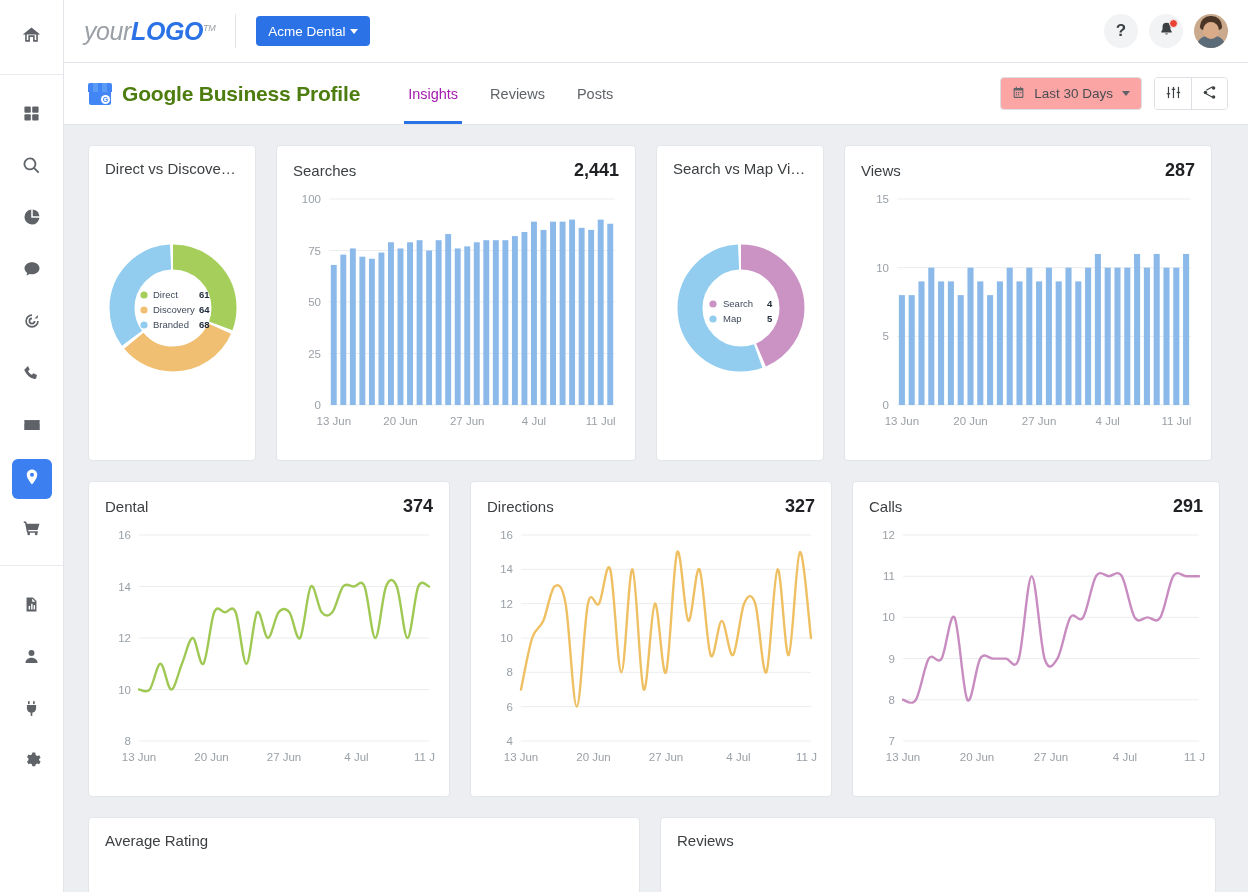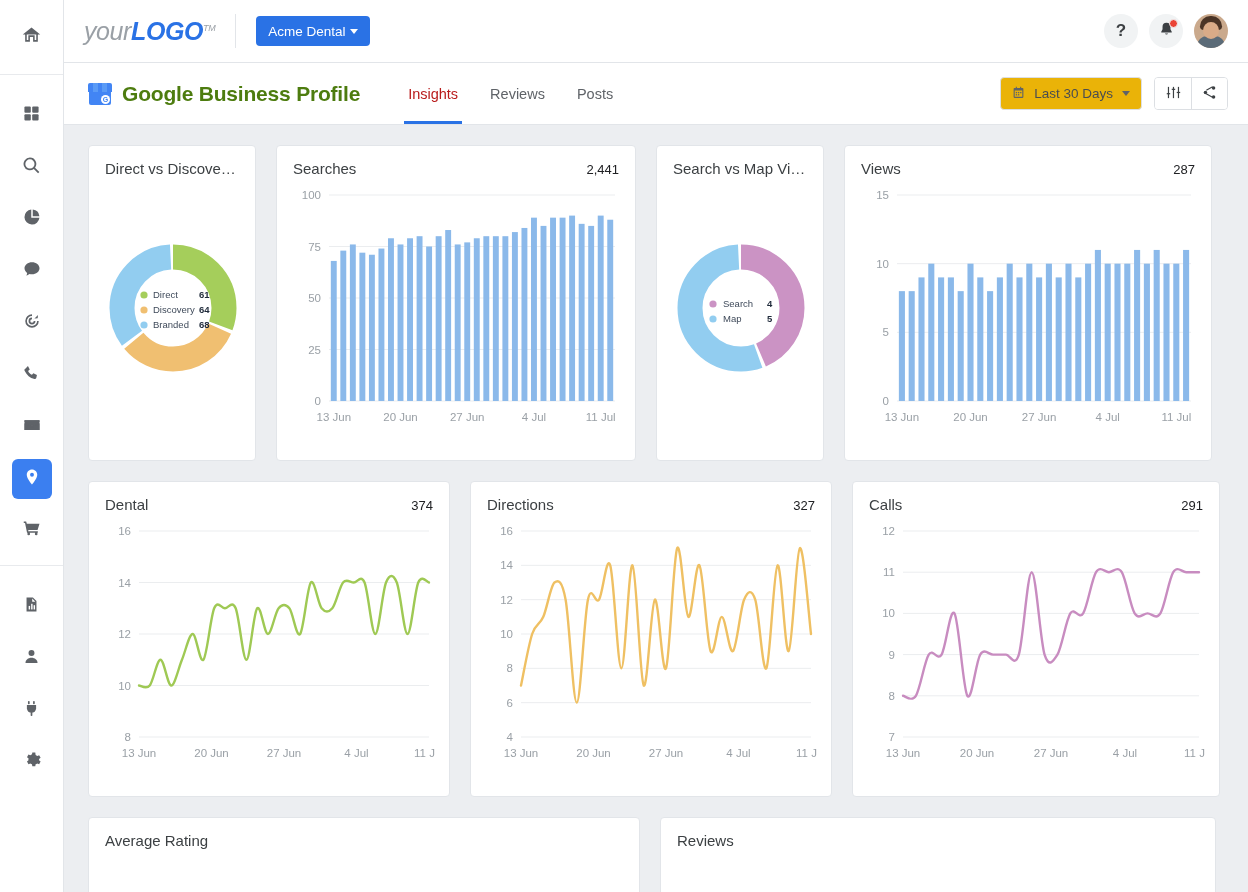--- a/index.html
+++ b/index.html
@@ -76,45 +76,45 @@
   .gbp-roof { position: absolute; top:0; left:0; width:24px; height:9px; background:#4285f4; border-radius:2px 2px 0 0;}
   .gbp-roof i { position:absolute; top:0; width:5px; height:9px; background:#5a9bf6; }
   .gbp-body { position:absolute; top:9px; left:1px; width:22px; height:13px; background:#4285f4; border-radius:0 0 2px 2px;}
   .gbp-g { position:absolute; bottom:1px; right:2px; width:9px;height:9px;border-radius:50%;background:#fff;color:#4285f4;font-size:7px;line-height:9px;text-align:center;font-weight:700;}
   .page-title { font-size: 21px; font-weight: 700; color: #4d7c0f; letter-spacing: -.2px; }
   .tabs { display: flex; align-items: center; margin-left: 32px; height: 100%; }
   .tab {
     font-size: 14.5px; color: #5f6368; padding: 0 16px; height: 100%;
     display: flex; align-items: center; cursor: pointer; position: relative;
   }
-  .tab.active { color: #b91c1c; }
+  .tab.active { color: #a21caf; }
   .tab.active::after { content:''; position:absolute; left:12px; right:12px; bottom:0; height:3px; background:#2a72e5; }
   .head-right { margin-left: auto; display: flex; align-items: center; gap: 12px; }
   .date-btn {
-    height: 33px; border: 1px solid #dcdfe3; background:#eab308; border-radius: 4px;
+    height: 33px; border: 1px solid #dcdfe3; background:#fca5a5; border-radius: 4px;
     display: flex; align-items: center; gap: 9px; padding: 0 11px;
     font-size: 13.5px; color: #4a4d51; cursor: pointer; font-family: inherit;
   }
   .icon-grp { display: flex; height: 33px; border: 1px solid #dcdfe3; border-radius: 4px; overflow: hidden; background: #fff; }
   .icon-grp button {
     width: 36px; height: 100%; border: none; background: #fff; cursor: pointer;
     display: flex; align-items: center; justify-content: center; padding: 0;
   }
   .icon-grp button + button { border-left: 1px solid #dcdfe3; }
 
   
   .content { flex: 1; overflow: hidden; padding: 20px 0 0 0; }
   .grid { display: flex; gap: 20px; padding: 0 16px 20px 24px; }
   .card {
     background: #fff; border: 1px solid #e2e5e9; border-radius: 4px;
     padding: 14px 16px 12px;
   }
   .card-head { display: flex; align-items: baseline; justify-content: space-between; margin-bottom: 6px; }
   .card-title { font-size: 15px; color: #3c4043; white-space: nowrap; overflow: hidden; text-overflow: ellipsis; }
-  .card-total { font-size: 13px; font-weight: 400; color: #202124; }
+  .card-total { font-size: 18px; font-weight: 700; color: #202124; }
   .chart-wrap { position: relative; }
   svg.chart { display: block; }
   .axlabel { font-size: 11.5px; fill: #9aa0a6; font-family: "Liberation Sans", sans-serif; }
   .gridline { stroke: #ebedef; stroke-width: 1; }
 
   .donut-legend-row { font-size: 9.5px; fill: #3f4a5a; }
   .donut-legend-val { font-size: 9.5px; font-weight: 700; fill: #1f2a3a; }
 </style>
 </head>
 <body>

